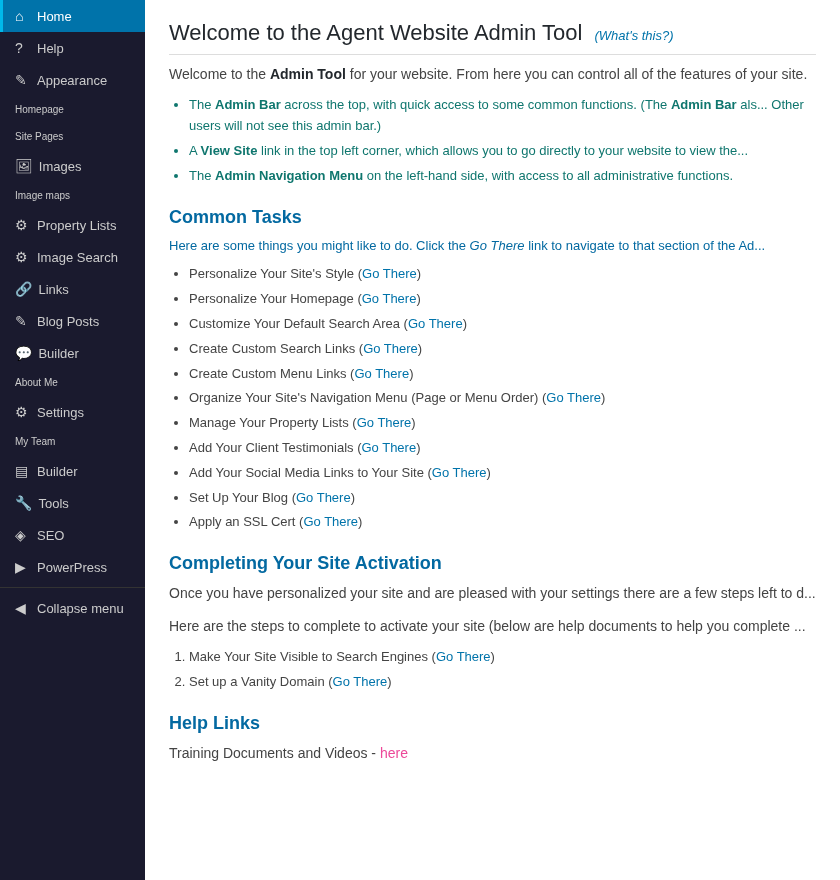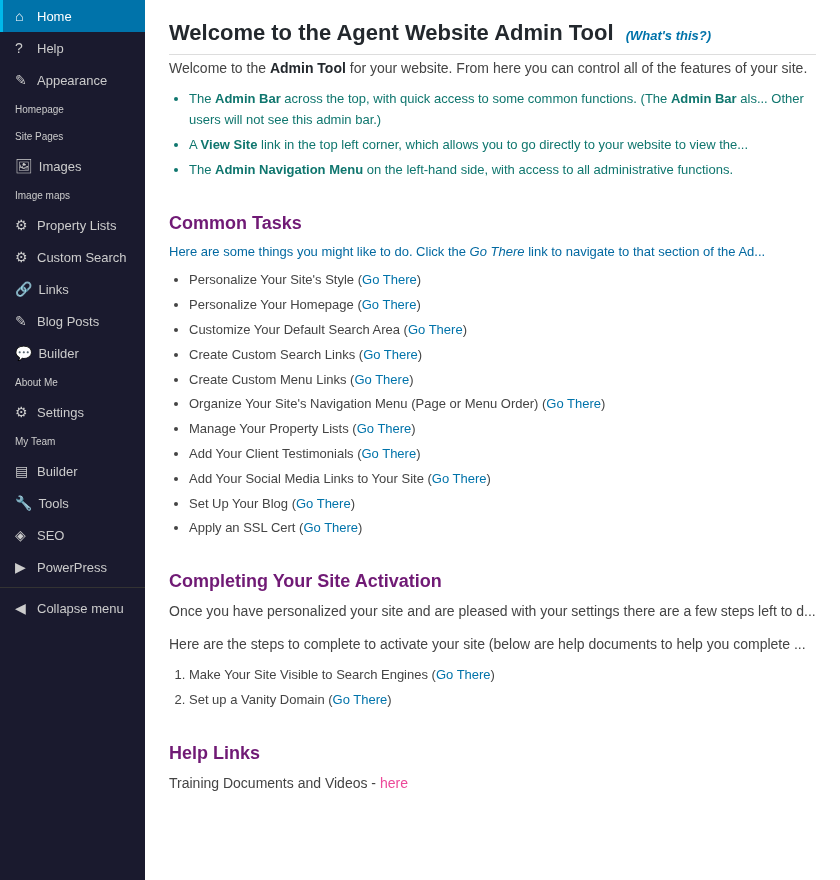--- a/index.html
+++ b/index.html
@@ -34,36 +34,36 @@
     
     #main {
       flex: 1;
       overflow-y: auto;
       background: #fff;
       padding: 20px 24px;
       height: 880px;
     }
     h1.page-title {
       font-size: 22px;
-      font-weight: bold;
+      font-weight: normal;
       color: #23282d;
-      margin-bottom: 2px;
+      margin-bottom: 8px;
       border-bottom: 1px solid #ddd;
       padding-bottom: 8px;
     }
     h1.page-title span.whats-this {
       font-size: 13px;
       color: #0073aa;
       font-style: italic;
     }
     .intro-text { font-size: 14px; color: #444; margin-bottom: 10px; line-height: 1.6; }
     .intro-text strong { color: #23282d; }
     ul.feature-list { margin-left: 20px; margin-bottom: 12px; }
     ul.feature-list li { margin-bottom: 4px; font-size: 13px; color: #0f766e; line-height: 1.6; }
-    h2.section-title { font-size: 18px; font-weight: bold; color: #701a75; margin: 32px 0 8px; }
+    h2.section-title { font-size: 18px; font-weight: bold; color: #0369a1; margin: 20px 0 8px; }
     .common-tasks-intro { font-size: 13px; color: #0369a1; margin-bottom: 8px; line-height: 1.6; }
     .common-tasks-intro em { font-style: italic; }
     ul.tasks-list { margin-left: 20px; }
     ul.tasks-list li { margin-bottom: 4px; font-size: 13px; color: #444; line-height: 1.6; }
     a.go-there { color: #0073aa; text-decoration: none; }
     ol.steps-list { margin-left: 20px; }
     ol.steps-list li { margin-bottom: 4px; font-size: 13px; color: #444; line-height: 1.6; }
     .help-link { color: #ec4899; text-decoration: none; }
   </style>
 </head>
@@ -94,21 +94,21 @@
   </div>
   <div class="sidebar-item sidebar-sub">
     <span>Image maps</span>
   </div>
   <div class="sidebar-item">
     <span class="sidebar-icon">⚙</span>
     <span>Property Lists</span>
   </div>
   <div class="sidebar-item">
     <span class="sidebar-icon">⚙</span>
-    <span>Custom Search</span>
+    <span>Image Search</span>
   </div>
   <div class="sidebar-item">
     <span class="sidebar-icon">🔗</span>
     <span>Links</span>
   </div>
   <div class="sidebar-item">
     <span class="sidebar-icon">✎</span>
     <span>Blog Posts</span>
   </div>
   <div class="sidebar-item">

